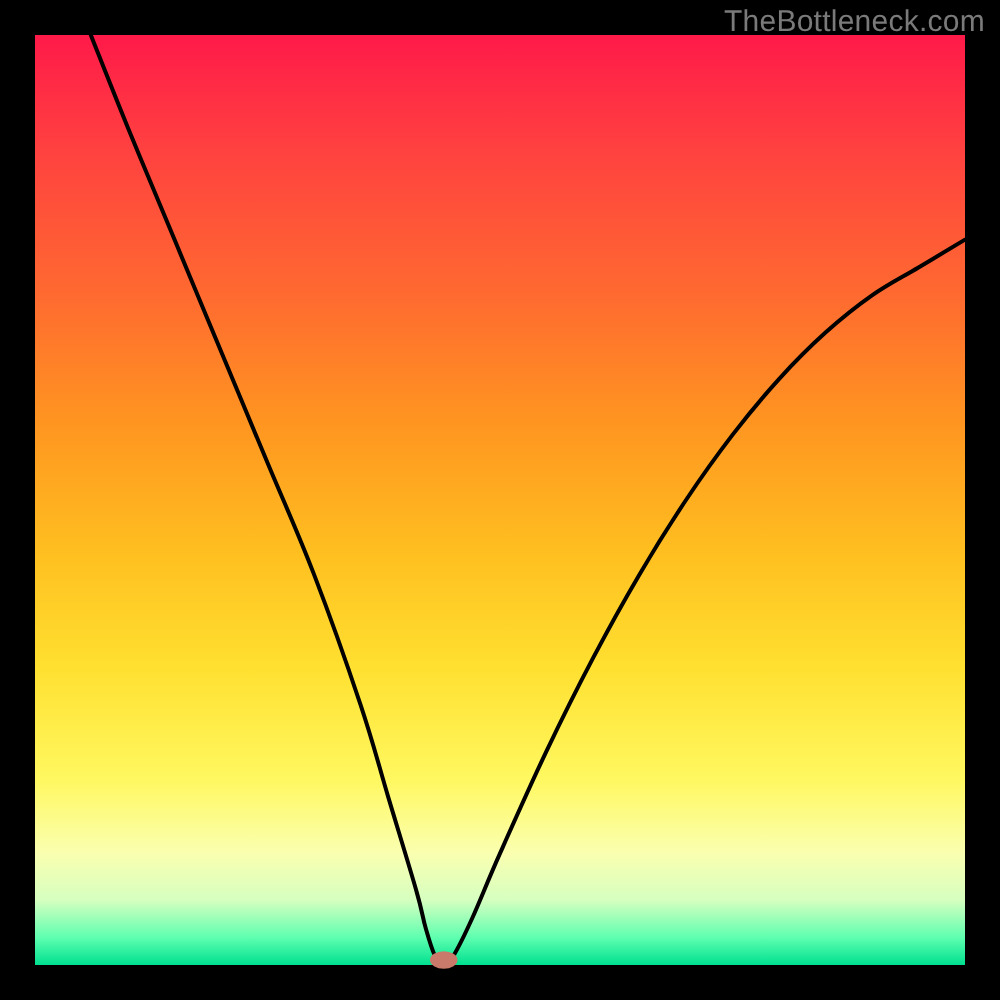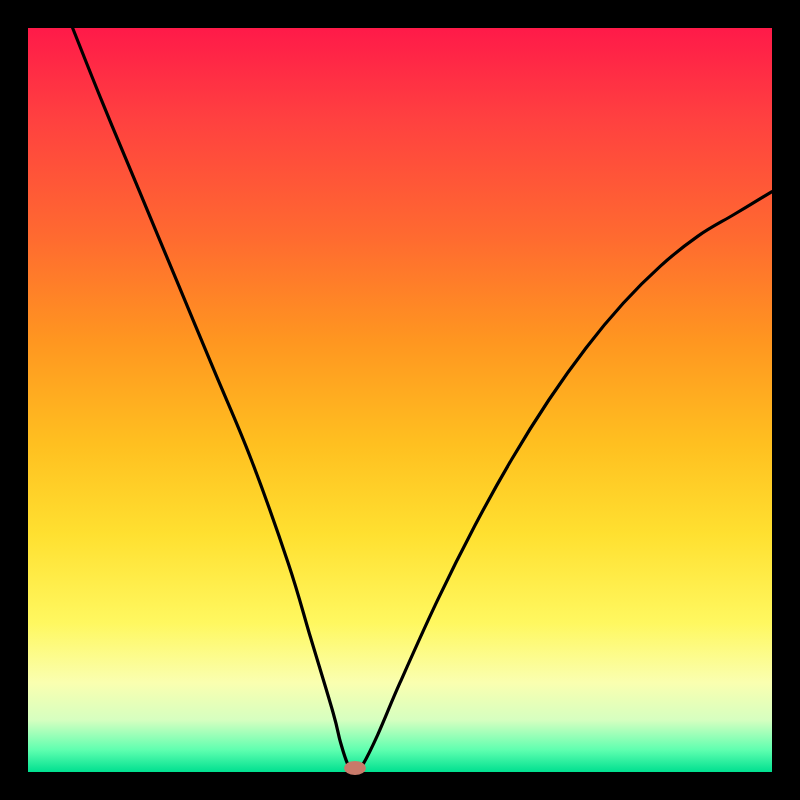--- a/index.html
+++ b/index.html
@@ -68,13 +68,14 @@
 </head>
 <body>
 
 <div class="frame">
   <div class="plot-area">
     <svg class="curve" viewBox="0 0 744 744" preserveAspectRatio="none">
       <path id="curve-path" fill="none" stroke="#000" stroke-width="3.2" stroke-linecap="round" d="M 44.64 0 C 49.9968 13.391999999999996, 62.34720000000001 44.93759999999999, 74.4 74.39999999999998 C 86.4528 103.86239999999997, 98.208 131.53919999999994, 111.6 163.67999999999995 C 124.99199999999999 195.82079999999996, 135.40800000000002 220.81919999999997, 148.8 252.95999999999998 C 162.192 285.1008, 172.608 310.09919999999994, 186 342.23999999999995 C 199.392 374.38079999999997, 209.808 396.7008000000001, 223.2 431.52000000000004 C 236.59199999999998 466.3392, 249.68639999999996 503.53919999999994, 260.4 535.68 C 271.11359999999996 567.8208, 274.68480000000005 583.296, 282.72 610.08 C 290.7552 636.864, 299.6832 665.7312000000001, 305.03999999999996 684.48 C 310.3967999999999 703.2288, 309.80159999999995 704.8656, 312.47999999999996 714.24 C 315.1584 723.6144, 317.2416 731.2031999999999, 319.92 736.56 C 322.5984 741.9168, 324.6816 744, 327.36 744 C 330.0384 744, 330.7824 743.256, 334.8 736.56 C 338.8176 729.8639999999999, 342.98400000000004 721.5311999999999, 349.68 706.8 C 356.376 692.0688, 361.2864 678.8256, 372 654.72 C 382.7136 630.6144, 395.80800000000005 601.0032, 409.20000000000005 572.88 C 422.59200000000004 544.7568, 433.008 523.9248, 446.4 498.48 C 459.792 473.03520000000003, 470.208 454.2864, 483.6 431.52000000000004 C 496.992 408.75360000000006, 507.40799999999996 392.088, 520.8 372 C 534.192 351.912, 544.608 337.3296, 558 319.92 C 571.392 302.5104, 581.808 290.0112, 595.2 275.28 C 608.5920000000001 260.54879999999997, 619.008 250.13279999999997, 632.4 238.07999999999998 C 645.7919999999999 226.0272, 656.2080000000001 217.69440000000006, 669.6 208.32000000000005 C 682.992 198.94560000000004, 693.4079999999999 194.03520000000003, 706.8 186 C 720.192 177.96479999999997, 737.304 167.69759999999997, 744 163.67999999999995"></path>
     </svg>
     <div id="marker" class="marker" style="left: 327.36px; top: 740.28px; background: rgb(201, 122, 106);"></div>
   </div>
+  <div class="watermark">TheBottleneck.com</div>
 </div>
 
 </body></html>

